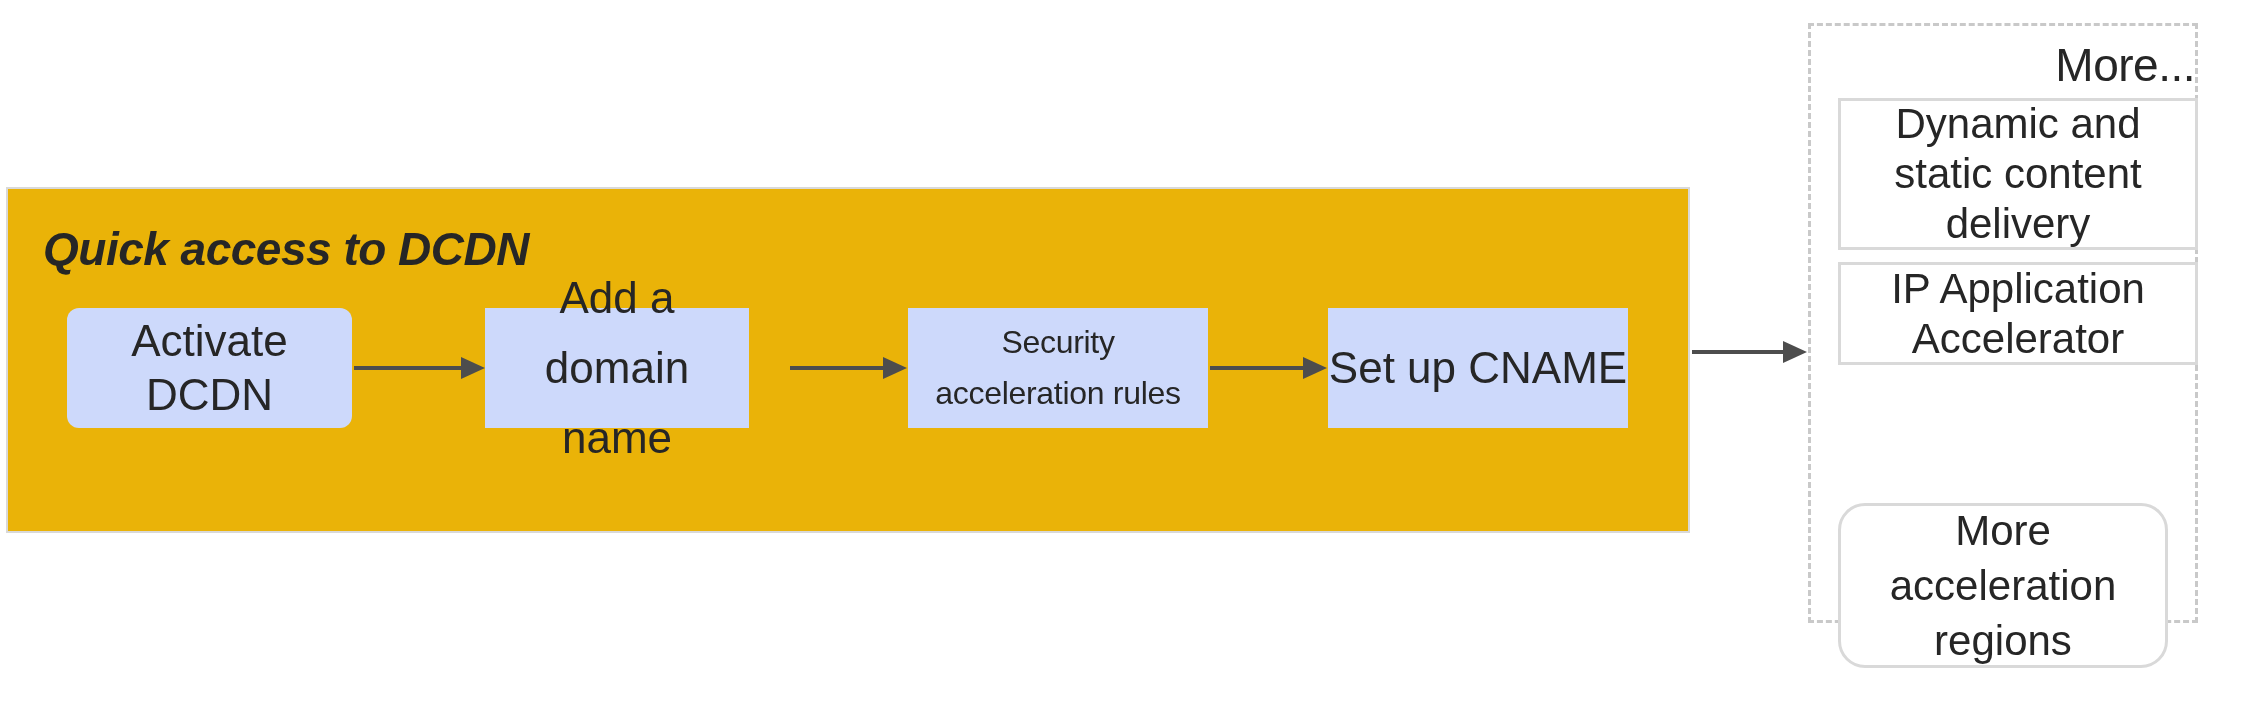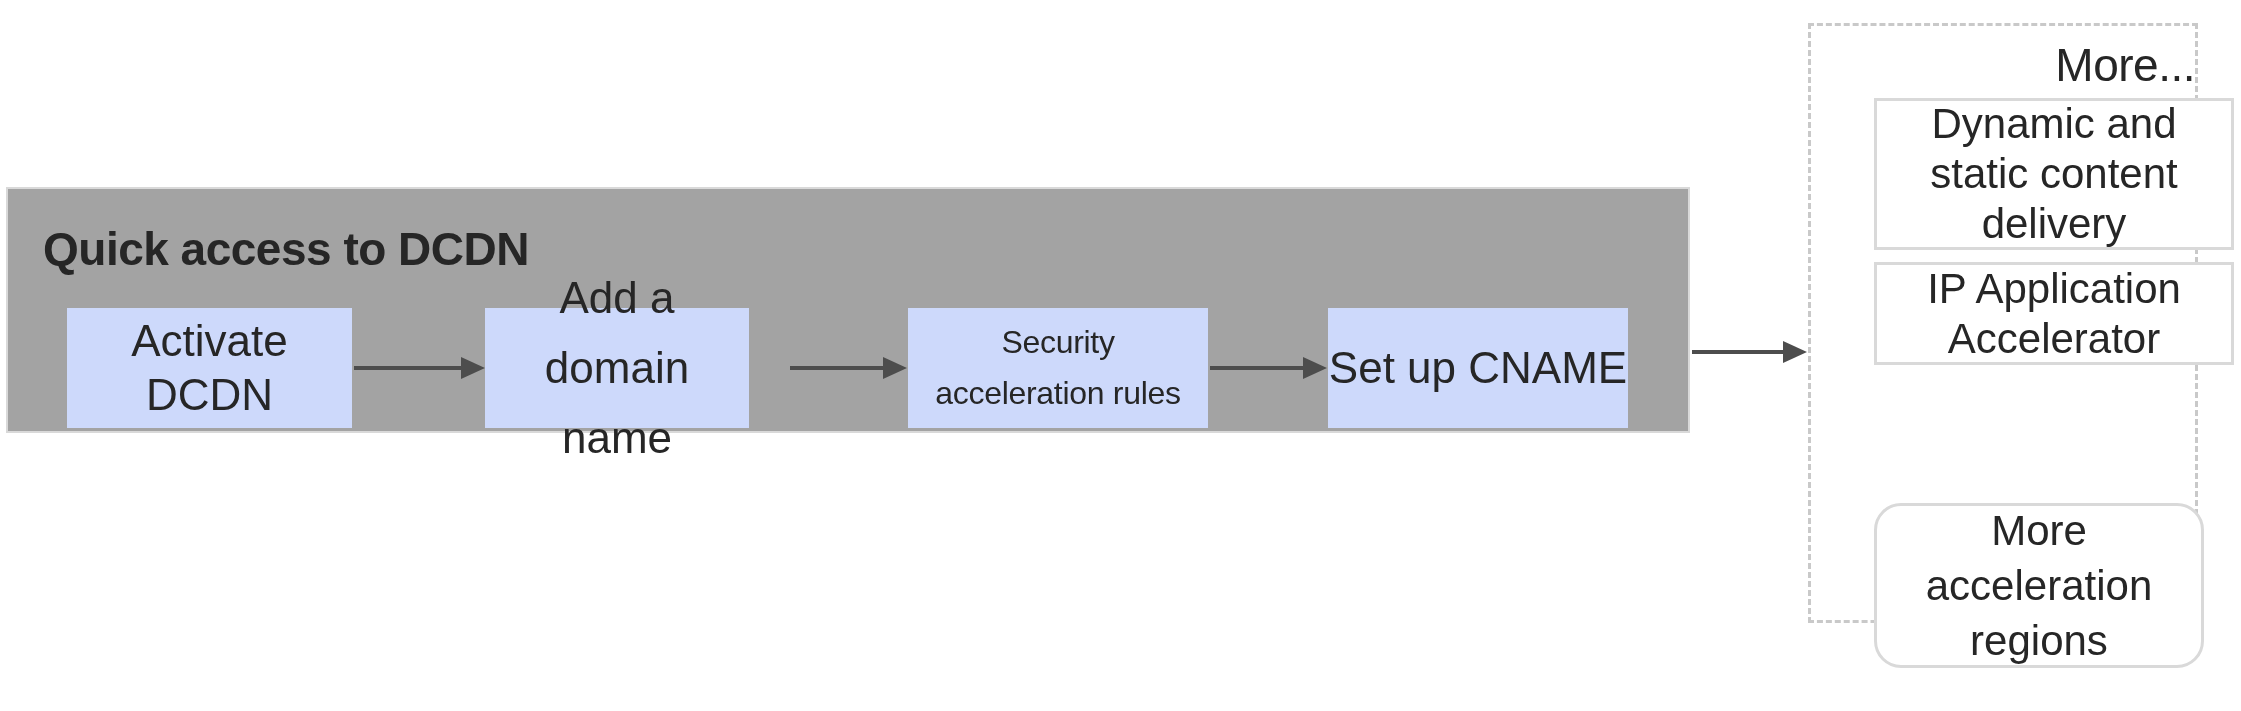--- a/index.html
+++ b/index.html
@@ -9,37 +9,37 @@
     --dashed-border:#c9c9c9;
     --arrow:#4d4d4d;
     --text:#262626;
   }
   html,body{margin:0;padding:0;background:#ffffff;}
   body{font-family:"Liberation Sans","DejaVu Sans",sans-serif;color:var(--text);}
   #canvas{position:relative;width:2241px;height:711px;background:#ffffff;overflow:hidden;}
 
   
   .quick-panel{
-    position:absolute;left:6px;top:187px;width:1684px;height:246px;
-    box-sizing:border-box;border:2px solid var(--panel-border);background:#a3a3a3;
+    position:absolute;left:6px;top:187px;width:1684px;height:346px;
+    box-sizing:border-box;border:2px solid var(--panel-border);background:#eab308;font-style:italic;
   }
   .quick-panel-title{
     position:absolute;left:35px;top:33px;
     font-size:46px;font-weight:bold;letter-spacing:-0.5px;color:var(--text);
     white-space:nowrap;
   }
 
   
   .step{
     position:absolute;background:var(--step-fill);
     display:flex;align-items:center;justify-content:center;
     text-align:center;white-space:pre-line;color:var(--text);
     z-index:3;
   }
-  .step-1{left:67px;top:308px;width:285px;height:120px;font-size:44px;line-height:54px;}
+  .step-1{left:67px;top:308px;width:285px;height:120px;font-size:44px;line-height:54px;border-radius:12px;}
   .step-2{left:485px;top:308px;width:264px;height:120px;font-size:44px;line-height:70px;}
   .step-3{left:908px;top:308px;width:300px;height:120px;font-size:32px;line-height:51px;letter-spacing:-0.3px;}
   .step-4{left:1328px;top:308px;width:300px;height:120px;font-size:44px;line-height:54px;}
 
   
   .arrows{
     position:absolute;left:0;top:0;width:2241px;height:711px;
     color:var(--arrow);z-index:2;pointer-events:none;
   }
   .arrows line{stroke:currentColor;stroke-width:4;}
@@ -55,21 +55,21 @@
     position:absolute;left:0;right:0;top:12px;text-align:right;
     font-size:46px;font-weight:normal;letter-spacing:-0.5px;color:var(--text);
   }
 
   
   .more-item{
     position:absolute;box-sizing:border-box;
     background:#ffffff;border:3px solid var(--item-border);
     display:flex;align-items:center;justify-content:center;
     text-align:center;white-space:pre-line;color:var(--text);
-    font-size:42px;z-index:4;margin-left:36px;
+    font-size:42px;z-index:4;
   }
   .more-item-1{left:1838px;top:98px;width:360px;height:152px;line-height:50px;}
   .more-item-2{left:1838px;top:262px;width:360px;height:103px;line-height:50px;}
   .more-item-3{left:1838px;top:382px;width:330px;height:91px;line-height:50px;}
   .more-item-4{left:1838px;top:503px;width:330px;height:165px;line-height:55px;border-radius:27px;}
 </style>
 </head>
 <body>
 
 <div id="canvas">

